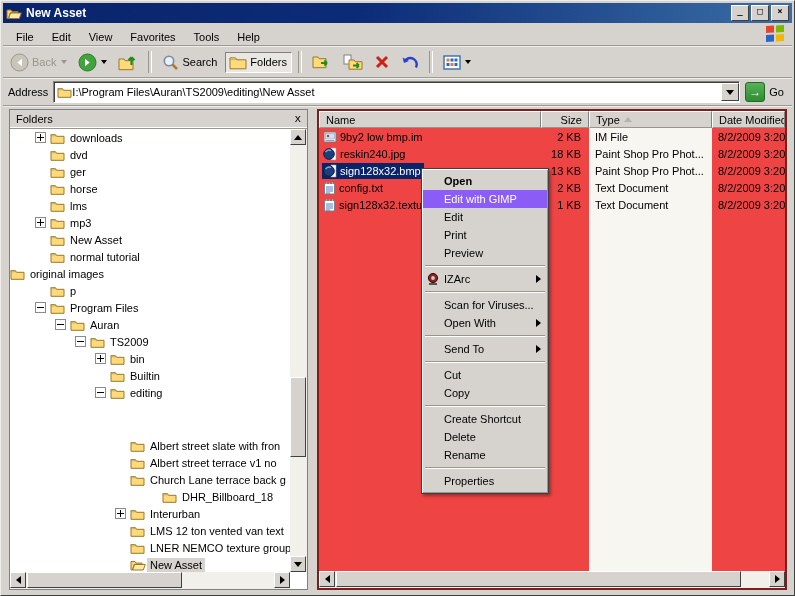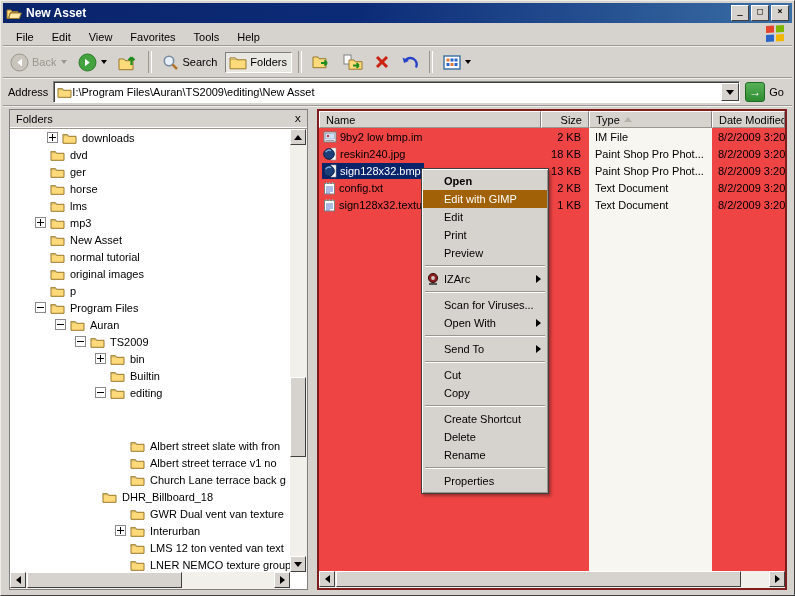--- a/index.html
+++ b/index.html
@@ -91,21 +91,21 @@
   .c-type{width:123px;flex:none;overflow:hidden;padding-left:6px;box-sizing:border-box}
   .c-date{flex:1;min-width:0;overflow:hidden;padding-left:6px}
   .file-pane .sb-h{right:0}
   
   .context-menu{position:absolute;left:421px;top:168px;width:128px;z-index:100;
     background:#d6d3ce;border:1px solid #404040;
     box-shadow:inset 1px 1px 0 #fff,inset -1px -1px 0 #9a968e,2px 2px 3px rgba(0,0,0,.35);
     padding:3px 1px;box-sizing:border-box}
   .cm-item{height:18px;line-height:18px;padding-left:21px;position:relative;cursor:default}
   .cm-item.bold{font-weight:bold}
-  .cm-item.hl{background:#a16207;color:#fff}
+  .cm-item.hl{background:#8b5cf6;color:#fff}
   .cm-item .cm-ico{position:absolute;left:3px;top:2px;width:14px;height:14px}
   .cm-item.sub::after{content:"";position:absolute;right:6px;top:5px;
     border-left:5px solid #000;border-top:4px solid transparent;border-bottom:4px solid transparent}
   .cm-sep{height:1px;background:#9a968e;border-bottom:1px solid #fff;margin:3px 2px}
   svg{display:block}
 </style>
 </head>
 <body>
 
 <div class="window">
@@ -262,95 +262,95 @@
   </div>
 
   <div class="main">
 
     <div class="folders-panel">
       <div class="panel-header">
         <span>Folders</span>
         <span class="panel-x">x</span>
       </div>
       <div class="tree" id="tree">
-          <div class="tree-row" style="padding-left: 25px; margin-left: 12px;">
-            <span class="exp plus"></span>
-            <span class="tree-ico">
-              <svg width="15" height="12" viewBox="0 0 15 12">
-                <path d="M1 2.5h4.2l1.3 1.8H14v7H1z" fill="#ffda7a" stroke="#99782a"></path>
-                <path d="M1 2.5h4.2l.9 1.2H1z" fill="#fff0be" stroke="#99782a" stroke-width=".6"></path>
-              </svg>
-            </span>
-            <span class="tree-label">downloads</span>
-          </div>
-          <div class="tree-row" style="padding-left: 40px;">
-            <span class="tree-ico">
-              <svg width="15" height="12" viewBox="0 0 15 12">
-                <path d="M1 2.5h4.2l1.3 1.8H14v7H1z" fill="#ffda7a" stroke="#99782a"></path>
-                <path d="M1 2.5h4.2l.9 1.2H1z" fill="#fff0be" stroke="#99782a" stroke-width=".6"></path>
-              </svg>
-            </span>
-            <span class="tree-label">dvd</span>
-          </div>
-          <div class="tree-row" style="padding-left: 40px;">
-            <span class="tree-ico">
-              <svg width="15" height="12" viewBox="0 0 15 12">
-                <path d="M1 2.5h4.2l1.3 1.8H14v7H1z" fill="#ffda7a" stroke="#99782a"></path>
-                <path d="M1 2.5h4.2l.9 1.2H1z" fill="#fff0be" stroke="#99782a" stroke-width=".6"></path>
-              </svg>
-            </span>
-            <span class="tree-label">ger</span>
-          </div>
-          <div class="tree-row" style="padding-left: 40px;">
-            <span class="tree-ico">
-              <svg width="15" height="12" viewBox="0 0 15 12">
-                <path d="M1 2.5h4.2l1.3 1.8H14v7H1z" fill="#ffda7a" stroke="#99782a"></path>
-                <path d="M1 2.5h4.2l.9 1.2H1z" fill="#fff0be" stroke="#99782a" stroke-width=".6"></path>
-              </svg>
-            </span>
-            <span class="tree-label">horse</span>
-          </div>
-          <div class="tree-row" style="padding-left: 40px;">
-            <span class="tree-ico">
-              <svg width="15" height="12" viewBox="0 0 15 12">
-                <path d="M1 2.5h4.2l1.3 1.8H14v7H1z" fill="#ffda7a" stroke="#99782a"></path>
-                <path d="M1 2.5h4.2l.9 1.2H1z" fill="#fff0be" stroke="#99782a" stroke-width=".6"></path>
-              </svg>
-            </span>
-            <span class="tree-label">lms</span>
-          </div>
           <div class="tree-row" style="padding-left: 25px;">
             <span class="exp plus"></span>
             <span class="tree-ico">
               <svg width="15" height="12" viewBox="0 0 15 12">
                 <path d="M1 2.5h4.2l1.3 1.8H14v7H1z" fill="#ffda7a" stroke="#99782a"></path>
                 <path d="M1 2.5h4.2l.9 1.2H1z" fill="#fff0be" stroke="#99782a" stroke-width=".6"></path>
               </svg>
             </span>
+            <span class="tree-label">downloads</span>
+          </div>
+          <div class="tree-row" style="padding-left: 40px;">
+            <span class="tree-ico">
+              <svg width="15" height="12" viewBox="0 0 15 12">
+                <path d="M1 2.5h4.2l1.3 1.8H14v7H1z" fill="#ffda7a" stroke="#99782a"></path>
+                <path d="M1 2.5h4.2l.9 1.2H1z" fill="#fff0be" stroke="#99782a" stroke-width=".6"></path>
+              </svg>
+            </span>
+            <span class="tree-label">dvd</span>
+          </div>
+          <div class="tree-row" style="padding-left: 40px;">
+            <span class="tree-ico">
+              <svg width="15" height="12" viewBox="0 0 15 12">
+                <path d="M1 2.5h4.2l1.3 1.8H14v7H1z" fill="#ffda7a" stroke="#99782a"></path>
+                <path d="M1 2.5h4.2l.9 1.2H1z" fill="#fff0be" stroke="#99782a" stroke-width=".6"></path>
+              </svg>
+            </span>
+            <span class="tree-label">ger</span>
+          </div>
+          <div class="tree-row" style="padding-left: 40px;">
+            <span class="tree-ico">
+              <svg width="15" height="12" viewBox="0 0 15 12">
+                <path d="M1 2.5h4.2l1.3 1.8H14v7H1z" fill="#ffda7a" stroke="#99782a"></path>
+                <path d="M1 2.5h4.2l.9 1.2H1z" fill="#fff0be" stroke="#99782a" stroke-width=".6"></path>
+              </svg>
+            </span>
+            <span class="tree-label">horse</span>
+          </div>
+          <div class="tree-row" style="padding-left: 40px;">
+            <span class="tree-ico">
+              <svg width="15" height="12" viewBox="0 0 15 12">
+                <path d="M1 2.5h4.2l1.3 1.8H14v7H1z" fill="#ffda7a" stroke="#99782a"></path>
+                <path d="M1 2.5h4.2l.9 1.2H1z" fill="#fff0be" stroke="#99782a" stroke-width=".6"></path>
+              </svg>
+            </span>
+            <span class="tree-label">lms</span>
+          </div>
+          <div class="tree-row" style="padding-left: 25px;">
+            <span class="exp plus"></span>
+            <span class="tree-ico">
+              <svg width="15" height="12" viewBox="0 0 15 12">
+                <path d="M1 2.5h4.2l1.3 1.8H14v7H1z" fill="#ffda7a" stroke="#99782a"></path>
+                <path d="M1 2.5h4.2l.9 1.2H1z" fill="#fff0be" stroke="#99782a" stroke-width=".6"></path>
+              </svg>
+            </span>
             <span class="tree-label">mp3</span>
           </div>
           <div class="tree-row" style="padding-left: 40px;">
             <span class="tree-ico">
               <svg width="15" height="12" viewBox="0 0 15 12">
                 <path d="M1 2.5h4.2l1.3 1.8H14v7H1z" fill="#ffda7a" stroke="#99782a"></path>
                 <path d="M1 2.5h4.2l.9 1.2H1z" fill="#fff0be" stroke="#99782a" stroke-width=".6"></path>
               </svg>
             </span>
             <span class="tree-label">New Asset</span>
           </div>
           <div class="tree-row" style="padding-left: 40px; text-align: center;">
             <span class="tree-ico">
               <svg width="15" height="12" viewBox="0 0 15 12">
                 <path d="M1 2.5h4.2l1.3 1.8H14v7H1z" fill="#ffda7a" stroke="#99782a"></path>
                 <path d="M1 2.5h4.2l.9 1.2H1z" fill="#fff0be" stroke="#99782a" stroke-width=".6"></path>
               </svg>
             </span>
             <span class="tree-label">normal tutorial</span>
           </div>
-          <div class="tree-row" style="padding-left: 40px;">
+          <div class="tree-row" style="">
             <span class="tree-ico">
               <svg width="15" height="12" viewBox="0 0 15 12">
                 <path d="M1 2.5h4.2l1.3 1.8H14v7H1z" fill="#ffda7a" stroke="#99782a"></path>
                 <path d="M1 2.5h4.2l.9 1.2H1z" fill="#fff0be" stroke="#99782a" stroke-width=".6"></path>
               </svg>
             </span>
             <span class="tree-label">original images</span>
           </div>
           <div class="tree-row" style="padding-left: 40px;">
             <span class="tree-ico">
@@ -440,37 +440,28 @@
           </div>
           <div class="tree-row" style="padding-left: 120px;">
             <span class="tree-ico">
               <svg width="15" height="12" viewBox="0 0 15 12">
                 <path d="M1 2.5h4.2l1.3 1.8H14v7H1z" fill="#ffda7a" stroke="#99782a"></path>
                 <path d="M1 2.5h4.2l.9 1.2H1z" fill="#fff0be" stroke="#99782a" stroke-width=".6"></path>
               </svg>
             </span>
             <span class="tree-label">Church Lane terrace back g</span>
           </div>
-          <div class="tree-row" style="padding-left: 92px;">
+          <div class="tree-row" style="padding-left: 120px; margin-left: 32px;">
             <span class="tree-ico">
               <svg width="15" height="12" viewBox="0 0 15 12">
                 <path d="M1 2.5h4.2l1.3 1.8H14v7H1z" fill="#ffda7a" stroke="#99782a"></path>
                 <path d="M1 2.5h4.2l.9 1.2H1z" fill="#fff0be" stroke="#99782a" stroke-width=".6"></path>
               </svg>
             </span>
             <span class="tree-label">DHR_Billboard_18</span>
-          </div>
-          <div class="tree-row" style="padding-left: 120px;">
-            <span class="tree-ico">
-              <svg width="15" height="12" viewBox="0 0 15 12">
-                <path d="M1 2.5h4.2l1.3 1.8H14v7H1z" fill="#ffda7a" stroke="#99782a"></path>
-                <path d="M1 2.5h4.2l.9 1.2H1z" fill="#fff0be" stroke="#99782a" stroke-width=".6"></path>
-              </svg>
-            </span>
-            <span class="tree-label">GWR Dual vent van texture</span>
           </div>
           <div class="tree-row" style="padding-left: 105px;">
             <span class="exp plus"></span>
             <span class="tree-ico">
               <svg width="15" height="12" viewBox="0 0 15 12">
                 <path d="M1 2.5h4.2l1.3 1.8H14v7H1z" fill="#ffda7a" stroke="#99782a"></path>
                 <path d="M1 2.5h4.2l.9 1.2H1z" fill="#fff0be" stroke="#99782a" stroke-width=".6"></path>
               </svg>
             </span>
             <span class="tree-label">Interurban</span>

